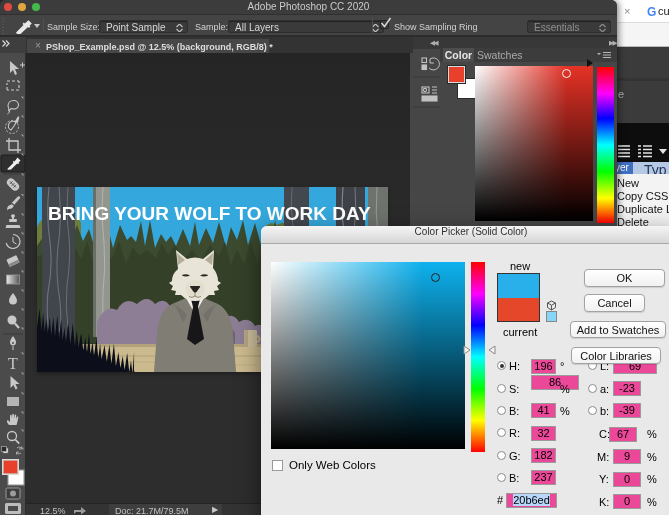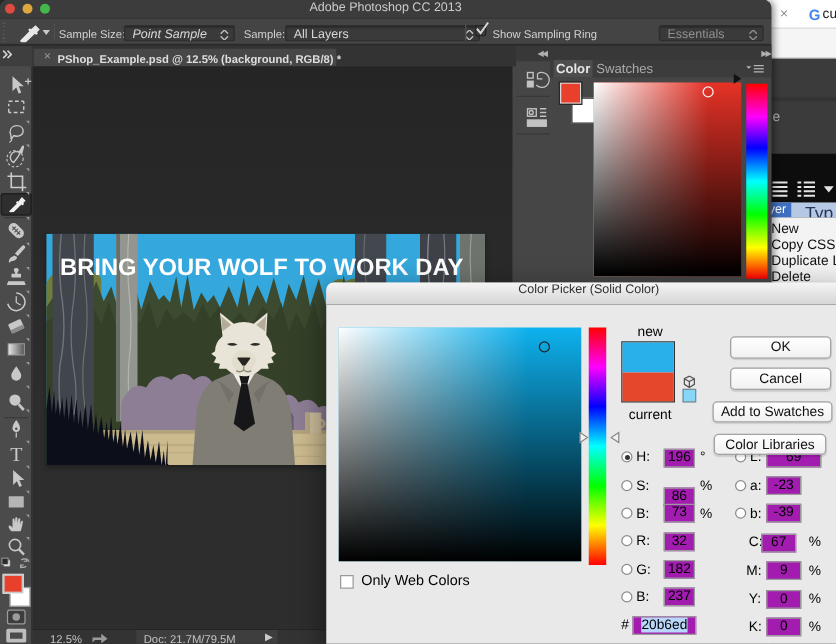--- a/index.html
+++ b/index.html
@@ -29,21 +29,21 @@
 #canvas { left:26px; top:53px; width:384px; height:450px; background:linear-gradient(#252525 0%,#2d2d2d 60%,#2d2d2d 100%); }
 #statusbar { left:26px; top:503px; width:591px; height:12px; background:#333333; border-top:1px solid #242424; color:#c2c2c2; font-size:9px; }
 
 #rpanels { left:413px; top:37px; width:204px; height:466px; background:#434343; }
 #rphead { left:0; top:0; width:204px; height:11px; background:#383838; color:#9a9a9a; }
 #dockcol { left:0; top:11px; width:28px; height:455px; background:#464646; border-right:1px solid #2e2e2e; }
 #colorpanel { left:27px; top:11px; width:177px; height:455px; background:#464646; }
 
 #dialog { left:261px; top:226px; width:420px; height:300px; background:#e9e9e9; border-radius:6px 6px 0 0; box-shadow:0 8px 24px rgba(0,0,0,.5); font-size:11px; color:#000; }
 #dlgtitle { left:0; top:0; width:420px; height:18px; background:linear-gradient(#f5f5f5,#d6d6d6); border-bottom:1px solid #a8a8a8; border-radius:6px 6px 0 0; text-align:center; font-size:10px; color:#303030; }
-.fbox { background:#a21caf; border:1px solid #9a9a9a; height:15px; text-align:center; font-size:11px; }
+.fbox { background:#ec4899; border:1px solid #9a9a9a; height:15px; text-align:center; font-size:11px; }
 .radio { width:9px; height:9px; border-radius:50%; background:#fff; border:1px solid #8a8a8a; }
 .btn { background:linear-gradient(#ffffff,#f1f1f1); border:1px solid #a2a2a2; border-radius:4px; text-align:center; font-size:11px; color:#111; box-shadow:0 1px 1px rgba(0,0,0,.12);margin-top:20px; }
 </style>
 </head>
 <body>
 <div id="stage">
 
   <div id="browser" class="abs">
     <div id="btabbar" class="abs">
       <span class="abs" style="left:11px;top:5px;color:#8a8a8a;font-size:11px;">×</span>
@@ -75,31 +75,31 @@
       <span class="abs" style="left:4px;top:29px;">Duplicate L</span>
       <span class="abs" style="left:4px;top:42px;">Delete</span>
     </div>
   </div>
 
   <div id="ps" class="abs">
     <div id="titlebar" class="abs">
       <div class="abs tl" style="left:4px;background:#dd4b41;"></div>
       <div class="abs tl" style="left:18px;background:#dfa73f;"></div>
       <div class="abs tl" style="left:32px;background:#43b94c;"></div>
-      <div id="titletext" class="abs">Adobe Photoshop CC 2013</div>
+      <div id="titletext" class="abs">Adobe Photoshop CC 2020</div>
     </div>
     <div id="optbar" class="abs">
       <div class="abs" style="left:2px;top:3px;width:2px;height:16px;background:repeating-linear-gradient(#555 0,#555 1px,transparent 1px,transparent 3px);"></div>
         <svg class="abs" style="left:14px;top:4px;" width="20" height="15" viewBox="0 0 20 15">
         <path d="M14.5 1.2 L17.8 4.5 L15.6 6.7 L16.4 7.5 L15 8.9 L14 7.9 L6.5 15 L3 15 L2 13.5 L9.5 6 L8.5 5 L9.9 3.6 L10.8 4.4 Z" fill="#e8e8e8"></path>
       </svg>
       <div class="abs" style="left:34px;top:9px;width:0;height:0;border-left:3px solid transparent;border-right:3px solid transparent;border-top:4px solid #c9c9c9;"></div>
       <div class="abs" style="left:43px;top:3px;width:1px;height:15px;background:#393939;border-right:1px solid #505050;"></div>
       <div class="optlabel abs" style="left:47px;">Sample Size:</div>
-      <div class="ddown abs" style="left:99px;width:89px;font-style:italic;">
+      <div class="ddown abs" style="left:99px;width:89px;">
         <span class="abs" style="left:6px;top:1px;">Point Sample</span>
         <svg class="udar">
             <path d="M0.5 3 L3.5 0 L6.5 3 M0.5 5 L3.5 8 L6.5 5" fill="none" stroke="#c0c0c0" stroke-width="1.1"></path>
           </svg>
       </div>
       <div class="optlabel abs" style="left:195px;text-align:right;">Sample:</div>
       <div class="ddown abs" style="left:228px;width:156px;">
         <span class="abs" style="left:6px;top:1px;">All Layers</span>
         <svg class="udar">
             <path d="M0.5 3 L3.5 0 L6.5 3 M0.5 5 L3.5 8 L6.5 5" fill="none" stroke="#c0c0c0" stroke-width="1.1"></path>
@@ -367,25 +367,25 @@
     </svg>
     <div class="abs" style="left:285px;top:85px;width:11px;height:11px;background:#85d6f7;border:1px solid #888;"></div>
 
     <div class="abs radio" style="left:236px;top:135px;"></div>
       <div class="abs" style="left:238.5px;top:137.5px;width:4px;height:4px;border-radius:50%;background:#333;"></div>
     <div class="abs" style="left:248px;top:134px;">H:</div>
     <div class="abs fbox" style="left:270px;top:132.5px;width:25px;">196</div>
     <div class="abs" style="left:299px;top:134px;">°</div>
     <div class="abs radio" style="left:236px;top:157.5px;"></div>
     <div class="abs" style="left:248px;top:156.5px;">S:</div>
-    <div class="abs fbox" style="left:270px;top:164px;width:25px;">86</div>
+    <div class="abs fbox" style="left:270px;top:149px;width:48px;">86</div>
     <div class="abs" style="left:299px;top:156.5px;">%</div>
     <div class="abs radio" style="left:236px;top:179.5px;"></div>
     <div class="abs" style="left:248px;top:178.5px;">B:</div>
-    <div class="abs fbox" style="left:270px;top:177px;width:25px;">73</div>
+    <div class="abs fbox" style="left:270px;top:177px;width:25px;">41</div>
     <div class="abs" style="left:299px;top:178.5px;">%</div>
     <div class="abs radio" style="left:236px;top:202px;"></div>
     <div class="abs" style="left:248px;top:201px;">R:</div>
     <div class="abs fbox" style="left:270px;top:199.5px;width:25px;">32</div>
     <div class="abs radio" style="left:236px;top:224.5px;"></div>
     <div class="abs" style="left:248px;top:223.5px;">G:</div>
     <div class="abs fbox" style="left:270px;top:222px;width:25px;">182</div>
     <div class="abs radio" style="left:236px;top:246.5px;"></div>
     <div class="abs" style="left:248px;top:245.5px;">B:</div>
     <div class="abs fbox" style="left:270px;top:244px;width:25px;">237</div>
@@ -408,17 +408,17 @@
     <div class="abs fbox" style="left:352px;top:223px;width:28px;">9</div>
     <div class="abs" style="left:386px;top:224.5px;">%</div>
     <div class="abs" style="left:338px;top:247px;">Y:</div>
     <div class="abs fbox" style="left:352px;top:245.5px;width:28px;">0</div>
     <div class="abs" style="left:386px;top:247px;">%</div>
     <div class="abs" style="left:338px;top:269.5px;">K:</div>
     <div class="abs fbox" style="left:352px;top:268px;width:28px;">0</div>
     <div class="abs" style="left:386px;top:269.5px;">%</div>
 
     <div class="abs btn" style="left:323px;top:23px;width:81px;height:18px;padding-top:2px;">OK</div>
-    <div class="abs btn" style="left:323px;top:48px;width:81px;height:18px;padding-top:2px;">Cancel</div>
+    <div class="abs btn" style="left:323px;top:48px;width:61px;height:18px;padding-top:2px;">Cancel</div>
     <div class="abs btn" style="left:310px;top:101px;width:90px;height:17px;padding-top:2px;">Color Libraries</div>
     <div class="abs btn" style="left:309px;top:75px;width:96px;height:17px;padding-top:2px;">Add to Swatches</div>
   </div>
 </div>
 
 </body></html>

